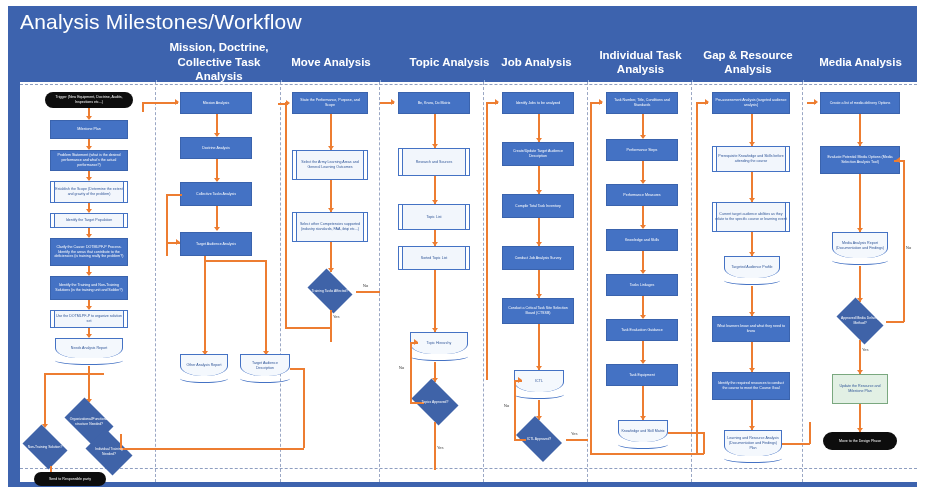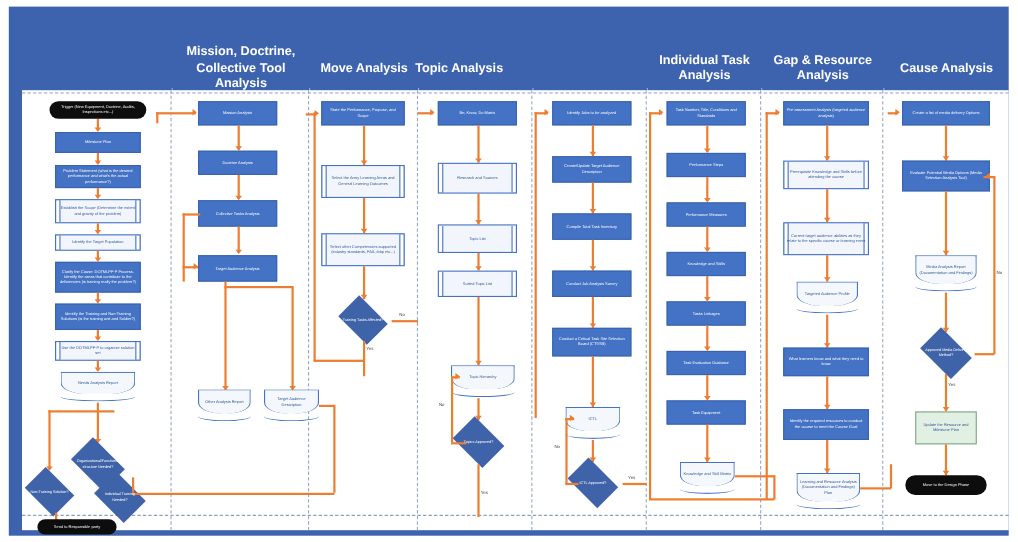--- a/index.html
+++ b/index.html
@@ -40,28 +40,30 @@
   .arw.down{border-left:3px solid transparent;border-right:3px solid transparent;border-top:4px solid #ed7d31;}
   .arw.right{border-top:3px solid transparent;border-bottom:3px solid transparent;border-left:4px solid #ed7d31;}
   .arw.left{border-top:3px solid transparent;border-bottom:3px solid transparent;border-right:4px solid #ed7d31;}
   .lbl{position:absolute;font-size:4px;color:#404040;}
 </style>
 </head>
 <body>
 
 <div class="canvas">
   <div class="frame"></div>
+  <div class="title">Analysis  Milestones/Workflow</div>
 
   <div class="headrow">
-    <div class="head" style="left:137px;width:124px">Mission, Doctrine, Collective Tool Analysis</div>
+    <div class="head" style="left:137px;width:124px">Mission, Doctrine, Collective Task Analysis</div>
     <div class="head" style="left:262px;width:98px">Move Analysis</div>
-    <div class="head" style="left:346px;width:103px">Topic Analysis</div>
+    <div class="head" style="left:378px;width:103px">Topic Analysis</div>
+    <div class="head" style="left:465px;width:103px">Job Analysis</div>
     <div class="head" style="left:569px;width:103px">Individual Task Analysis</div>
     <div class="head" style="left:673px;width:110px">Gap &amp; Resource Analysis</div>
-    <div class="head" style="left:784px;width:113px">Cause Analysis</div>
+    <div class="head" style="left:784px;width:113px">Media Analysis</div>
     <div class="headsep" style="left:136px;height:44px"></div>
     <div class="headsep" style="left:261px;height:44px"></div>
     <div class="headsep" style="left:360px;height:44px"></div>
     <div class="headsep" style="left:464px;height:44px"></div>
     <div class="headsep" style="left:568px;height:44px"></div>
     <div class="headsep" style="left:672px;height:44px"></div>
     <div class="headsep" style="left:783px;height:44px"></div>
   </div>
 
   <div class="board">

